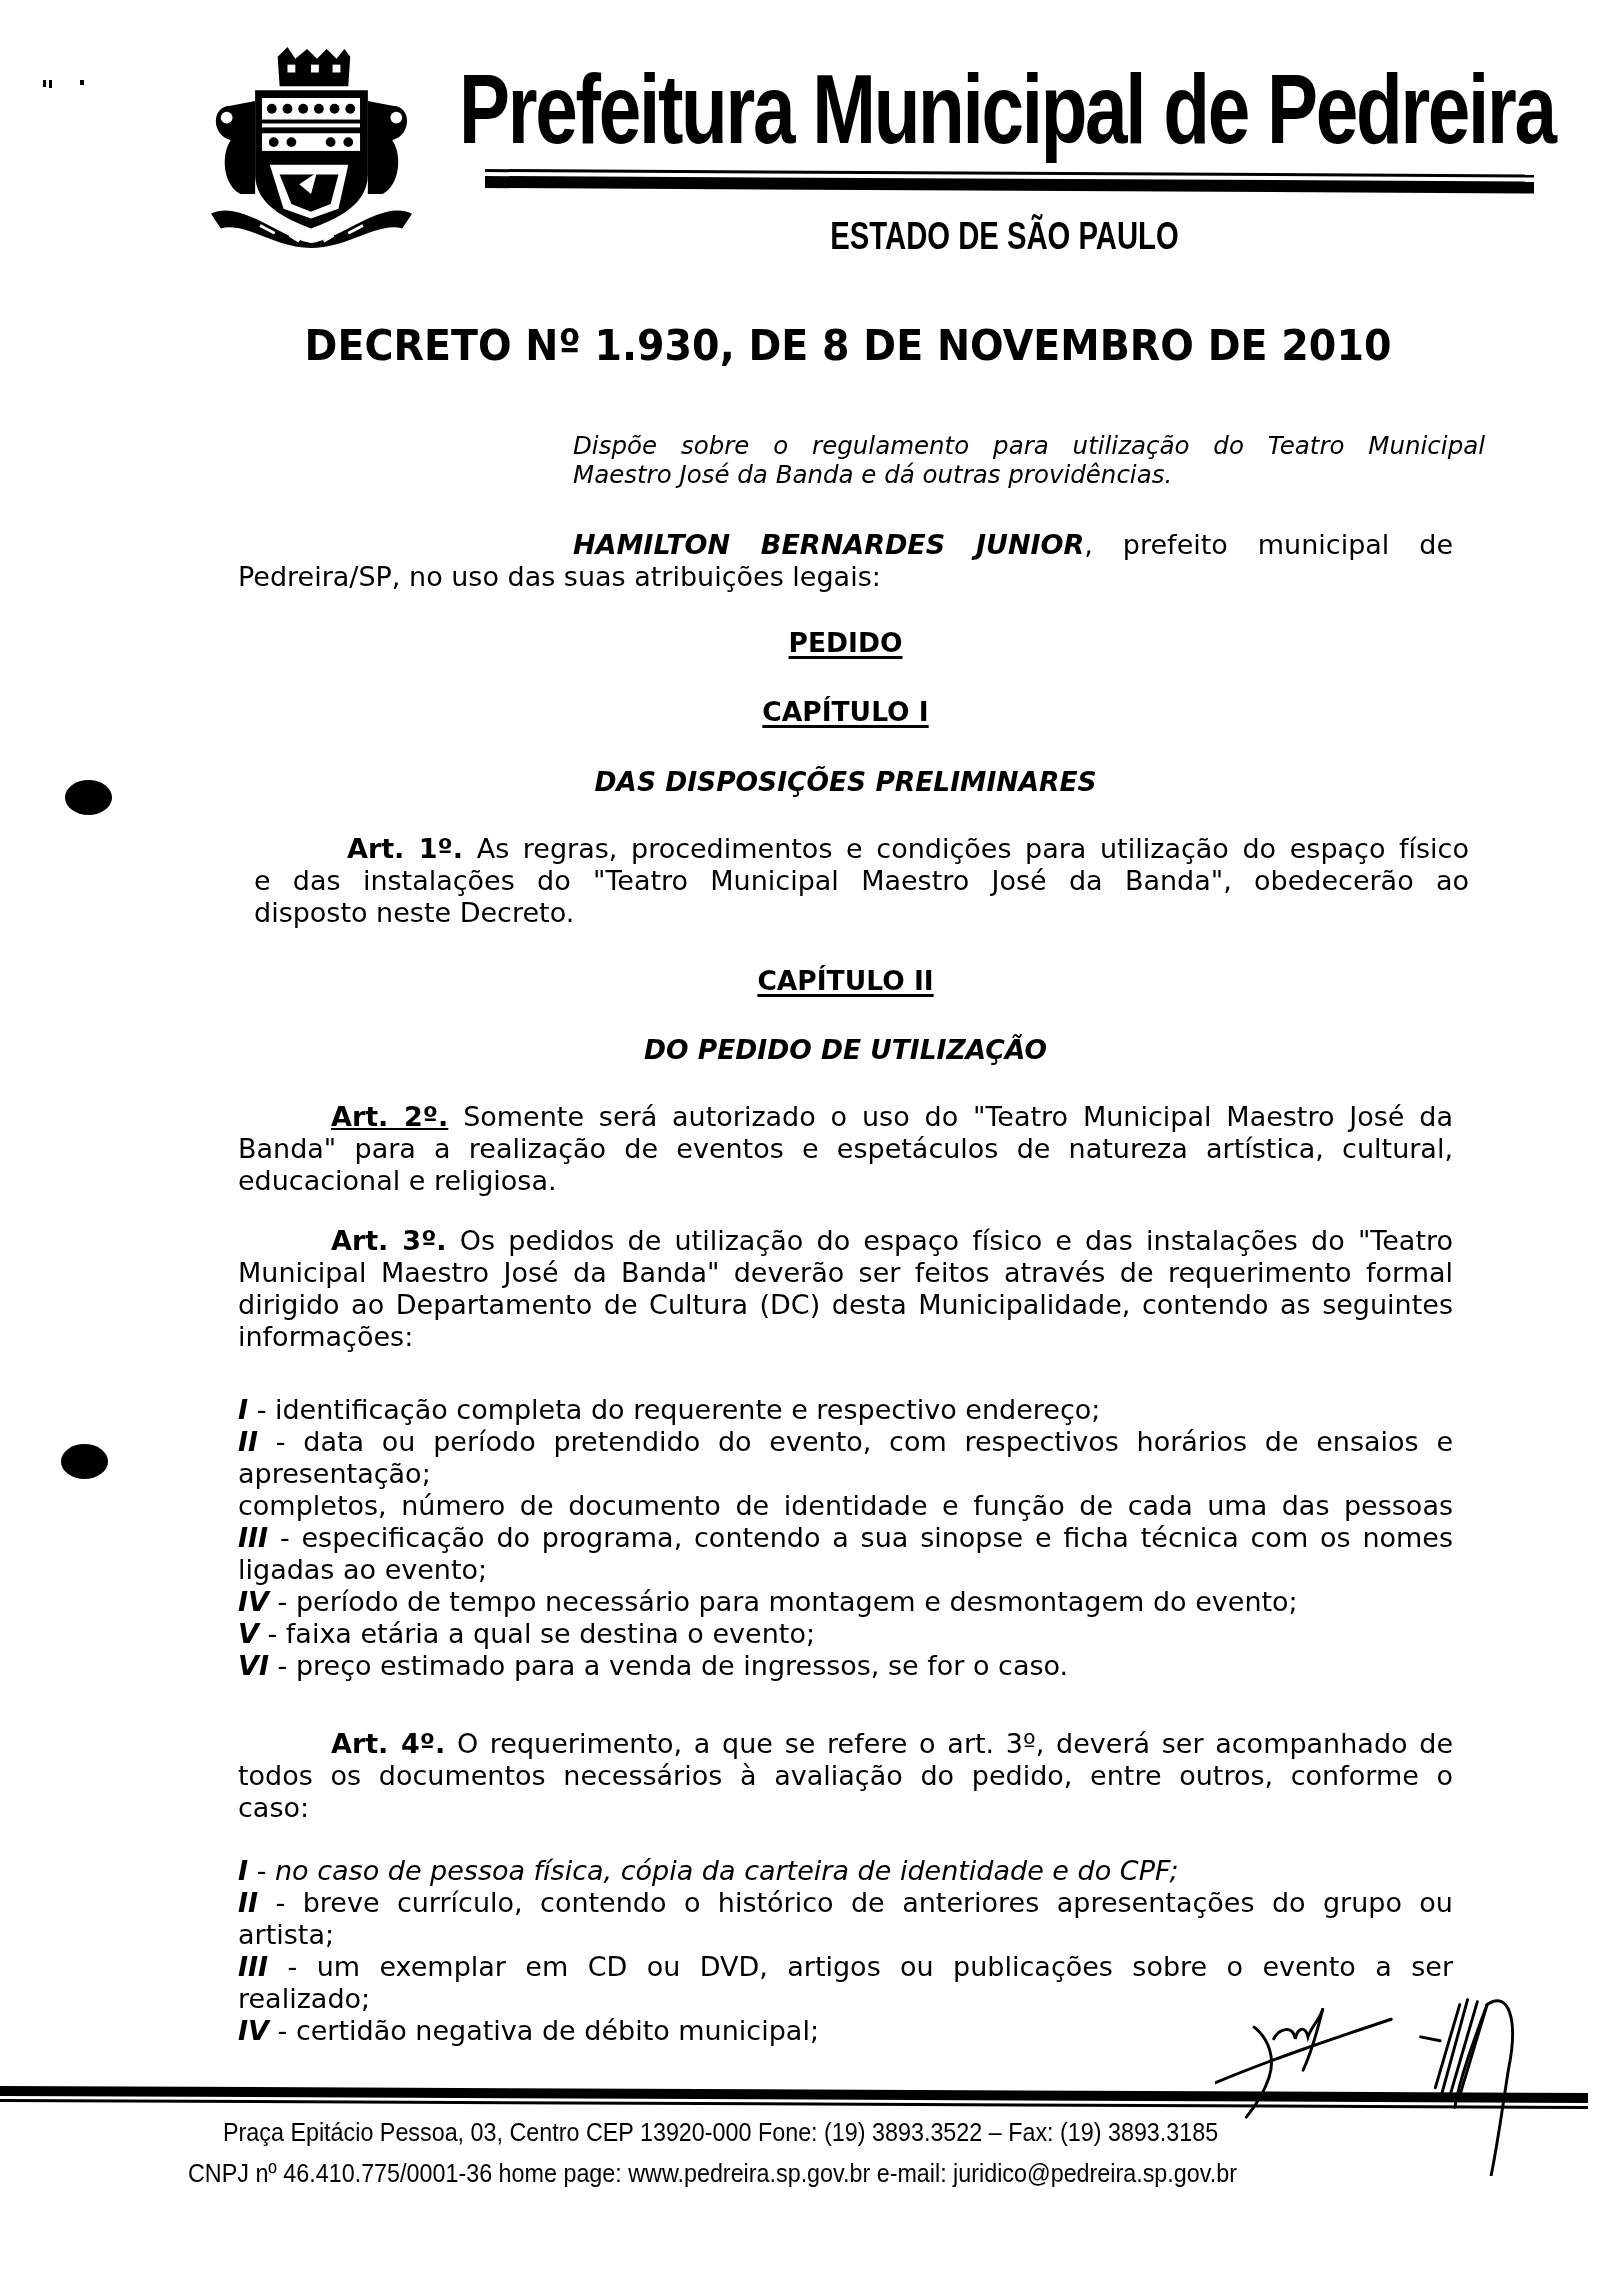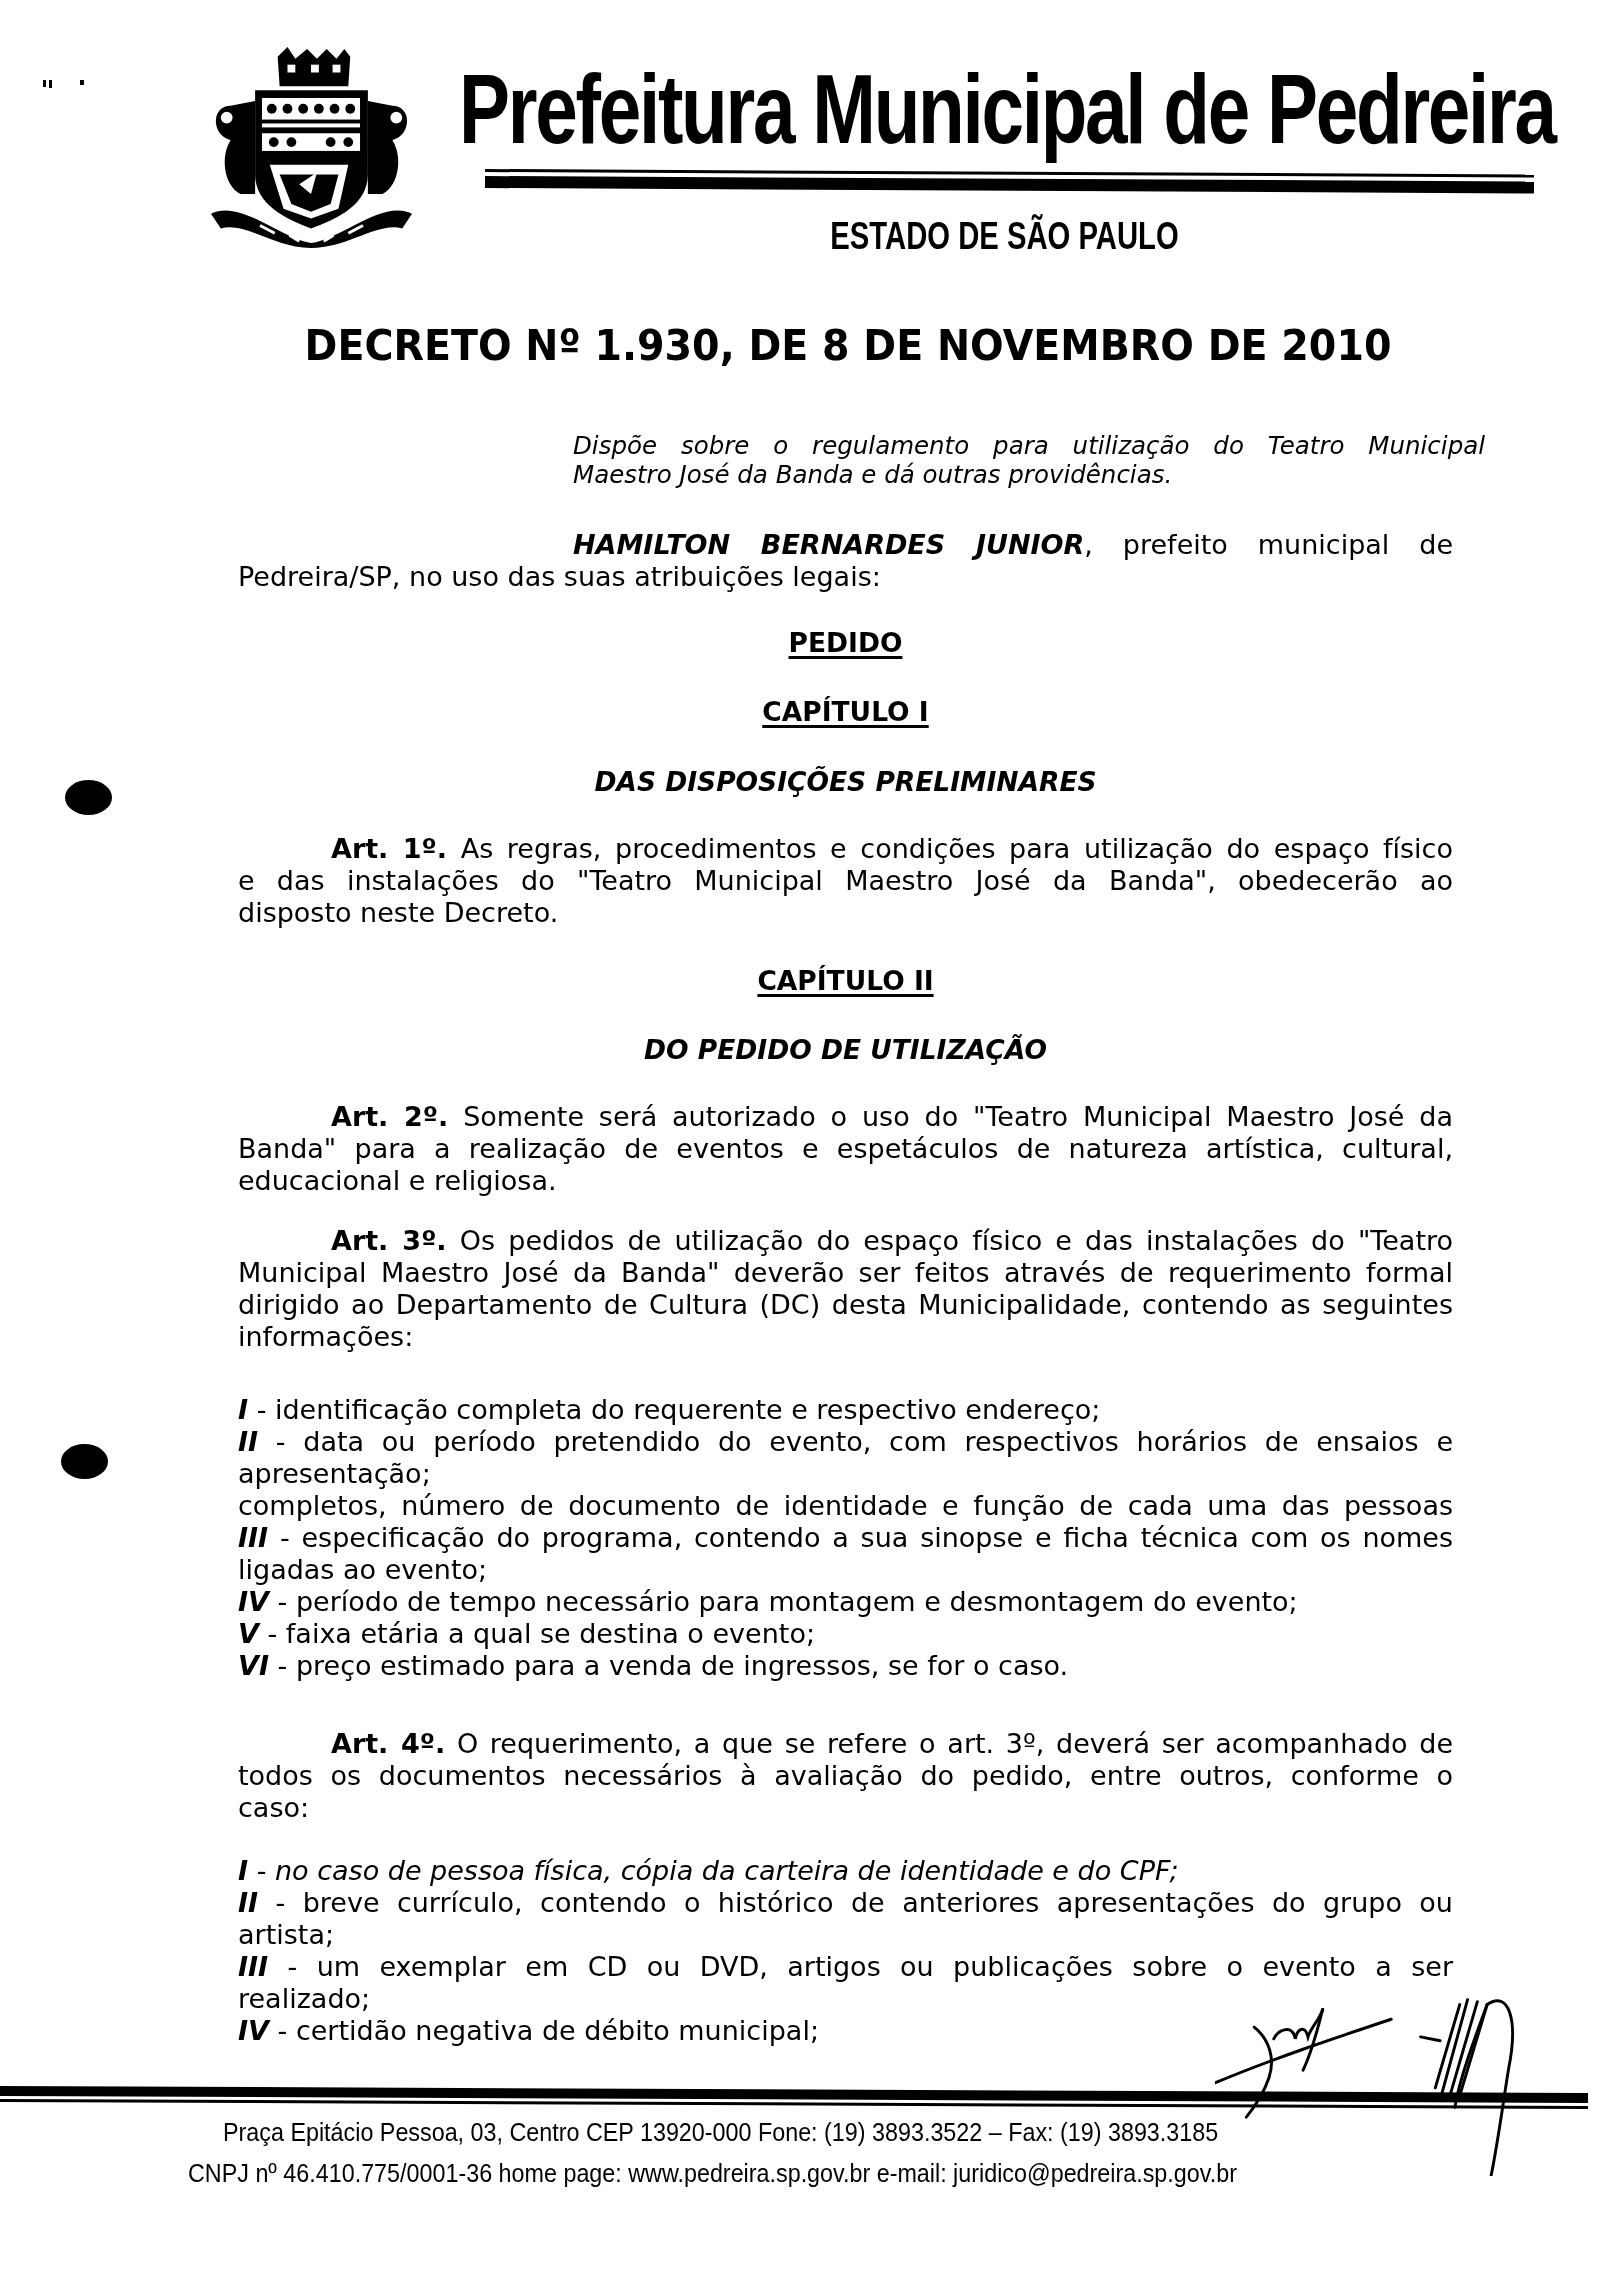--- a/index.html
+++ b/index.html
@@ -120,33 +120,33 @@
 
 <div class="abs center-head" style="top:627px;">
   <span class="underline">PEDIDO</span>
 </div>
 
 <div class="abs center-head" style="top:696px;">
   <span class="underline">CAPÍTULO I</span>
 </div>
 <div class="abs center-head italic" style="top:766px;">DAS DISPOSIÇÕES PRELIMINARES</div>
 
-<div class="abs article body-text" style="top:833px;">
+<div class="abs article body-text" style="top:833px;margin-left:16px;">
   <span class="just-line indent"><span class="art-label" style="white-space: pre;">Art. 1º.</span><span style="white-space: pre;"> As regras, procedimentos e condições para utilização do espaço físico</span></span>
   <span class="just-line">e das instalações do "Teatro Municipal Maestro José da Banda", obedecerão ao</span>
   <span class="last-line">disposto neste Decreto.</span>
 </div>
 
 <div class="abs center-head" style="top:965px;">
   <span class="underline">CAPÍTULO II</span>
 </div>
 <div class="abs center-head italic" style="top:1034px;text-align:center;">DO PEDIDO DE UTILIZAÇÃO</div>
 
 <div class="abs article body-text" style="top:1101px;">
-  <span class="just-line indent"><span class="art-label" style="white-space: pre;">Art. 2º.</span><span style="white-space: pre;"> Somente será autorizado o uso do "Teatro Municipal Maestro José da</span></span>
+  <span class="just-line indent"><span class="art-label" style="white-space: pre; text-decoration: underline;">Art. 2º.</span><span style="white-space: pre;"> Somente será autorizado o uso do "Teatro Municipal Maestro José da</span></span>
   <span class="just-line">Banda" para a realização de eventos e espetáculos de natureza artística, cultural,</span>
   <span class="last-line">educacional e religiosa.</span>
 </div>
 
 <div class="abs article body-text" style="top:1225px;">
   <span class="just-line indent"><span class="art-label" style="white-space: pre;">Art. 3º.</span><span style="white-space: pre;"> Os pedidos de utilização do espaço físico e das instalações do "Teatro</span></span>
   <span class="just-line">Municipal Maestro José da Banda" deverão ser feitos através de requerimento formal</span>
   <span class="just-line">dirigido ao Departamento de Cultura (DC) desta Municipalidade, contendo as seguintes</span>
   <span class="last-line">informações:</span>
 </div>

